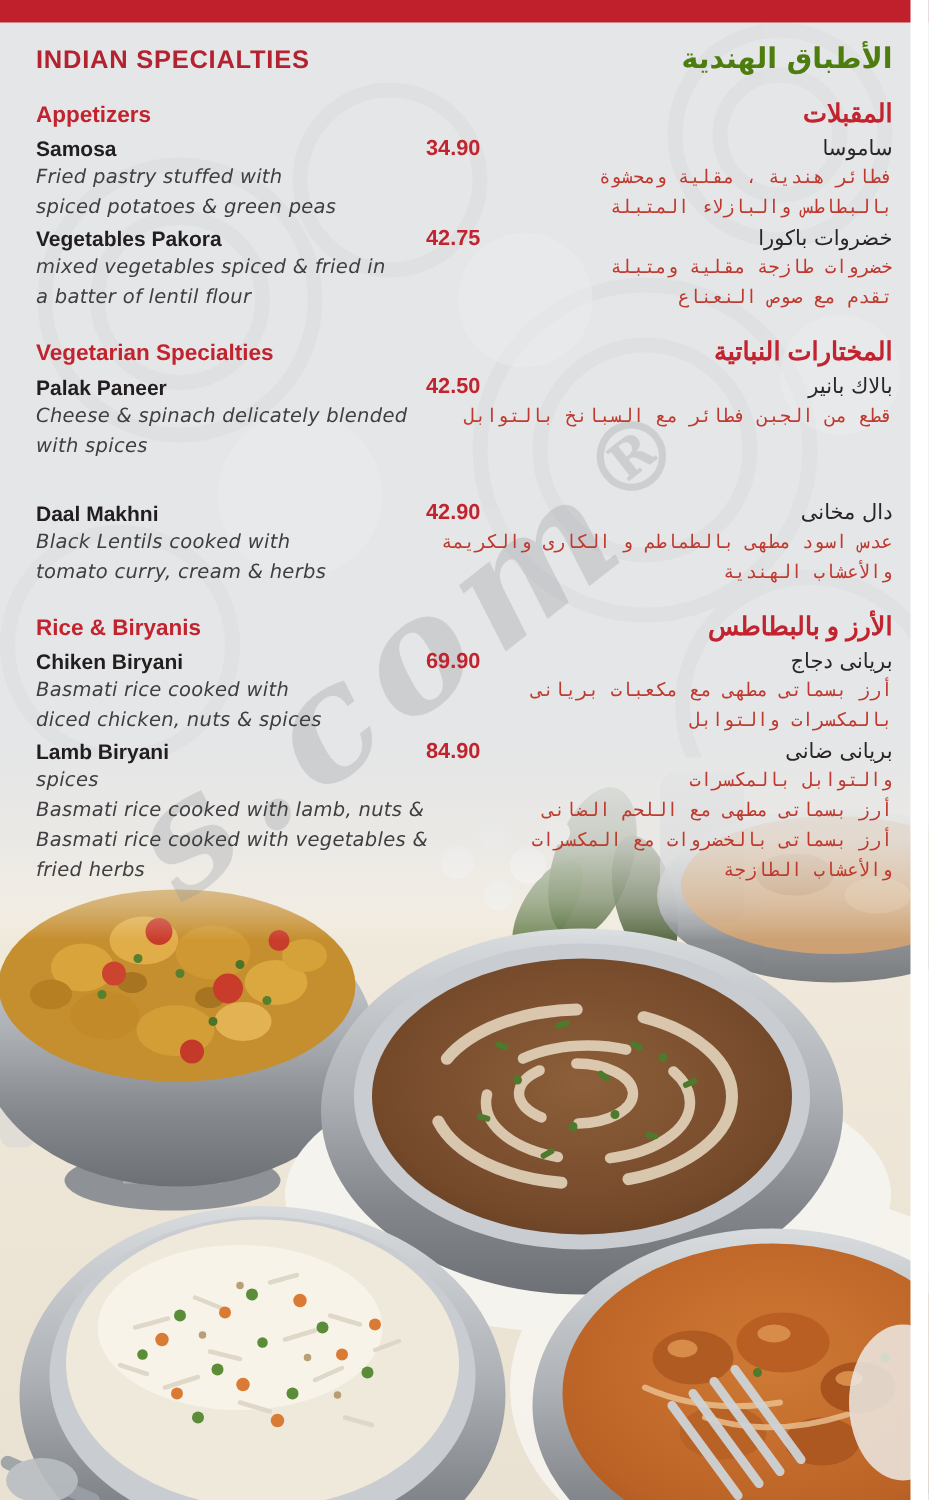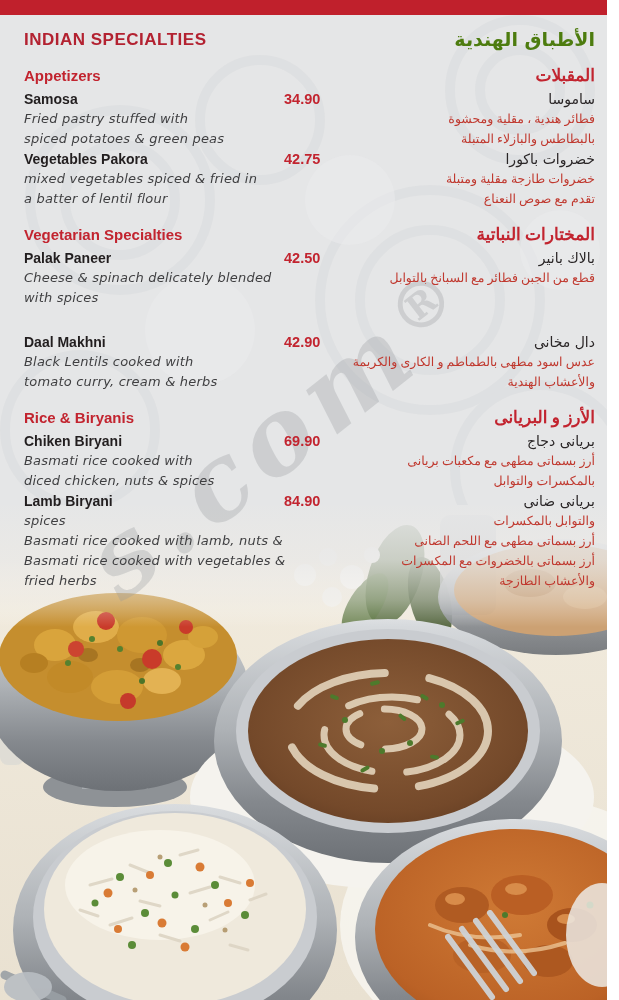--- a/index.html
+++ b/index.html
@@ -33,28 +33,28 @@
   .watermark .reg{font-size:64px;vertical-align:28px;letter-spacing:0;}
 
   
   .menu{position:absolute;top:28px;left:24px;right:24px;z-index:4;}
   .title-row{display:flex;justify-content:space-between;align-items:flex-end;margin-bottom:2px;}
   .title-en{color:#b32231;font-size:17px;font-weight:bold;letter-spacing:0.5px;}
   .title-ar{color:#4d7c0f;font-size:19px;font-weight:bold;font-family:"DejaVu Sans",sans-serif;direction:rtl;}
 
   .sec-head{display:flex;justify-content:space-between;align-items:baseline;margin-top:15px;margin-bottom:3px;}
   .sec-en{color:#c2242f;font-size:15px;font-weight:bold;}
-  .sec-ar{color:#c2242f;font-size:17px;font-weight:bold;font-family:Liberation Serif, serif;direction:rtl;}
+  .sec-ar{color:#c2242f;font-size:17px;font-weight:bold;font-family:Liberation Sans, sans-serif;direction:rtl;}
 
   .row{position:relative;display:flex;justify-content:space-between;line-height:20px;min-height:20px;}
   .nm{color:#221e1f;font-size:14px;font-weight:bold;}
   .price{position:absolute;left:260px;top:0;color:#c2242f;font-size:14.5px;font-weight:bold;}
   .ar-nm{color:#2a2627;font-size:14px;font-family:"DejaVu Sans",sans-serif;direction:rtl;text-align:center;}
   .desc-en{color:#3f3f41;font-size:13px;font-style:italic;font-family:"DejaVu Sans",sans-serif;letter-spacing:0.2px;}
-  .ar-desc{color:#c0392f;font-size:12.5px;font-family:Liberation Serif, serif;direction:rtl;text-align:right;}
+  .ar-desc{color:#c0392f;font-size:12.5px;font-family:Liberation Mono, monospace;direction:rtl;text-align:right;}
   .spacer{height:24px;}
 </style>
 </head>
 <body>
 
 <div class="page">
 
   <svg class="damask" width="619" height="1000" viewBox="0 0 619 1000">
     <g fill="none" stroke="#dadcde" stroke-width="10" opacity="0.55">
       <circle cx="520" cy="90" r="70"></circle>
@@ -333,21 +333,21 @@
         <div class="row">
           <span class="desc-en">Black Lentils cooked with</span>
           <span class="ar-desc">عدس اسود مطهى بالطماطم و الكارى والكريمة</span>
         </div>
         <div class="row">
           <span class="desc-en">tomato curry, cream &amp; herbs</span>
           <span class="ar-desc">والأعشاب الهندية</span>
         </div>
         <div class="sec-head">
           <span class="sec-en">Rice &amp; Biryanis</span>
-          <span class="sec-ar">الأرز و البريانى</span>
+          <span class="sec-ar">الأرز و بالبطاطس</span>
         </div>
         <div class="row">
           <span class="nm">Chiken Biryani</span>
           <span class="price">69.90</span>
           <span class="ar-nm">بريانى دجاج</span>
         </div>
         <div class="row">
           <span class="desc-en">Basmati rice cooked with</span>
           <span class="ar-desc">أرز بسماتى مطهى مع مكعبات بريانى</span>
         </div>

